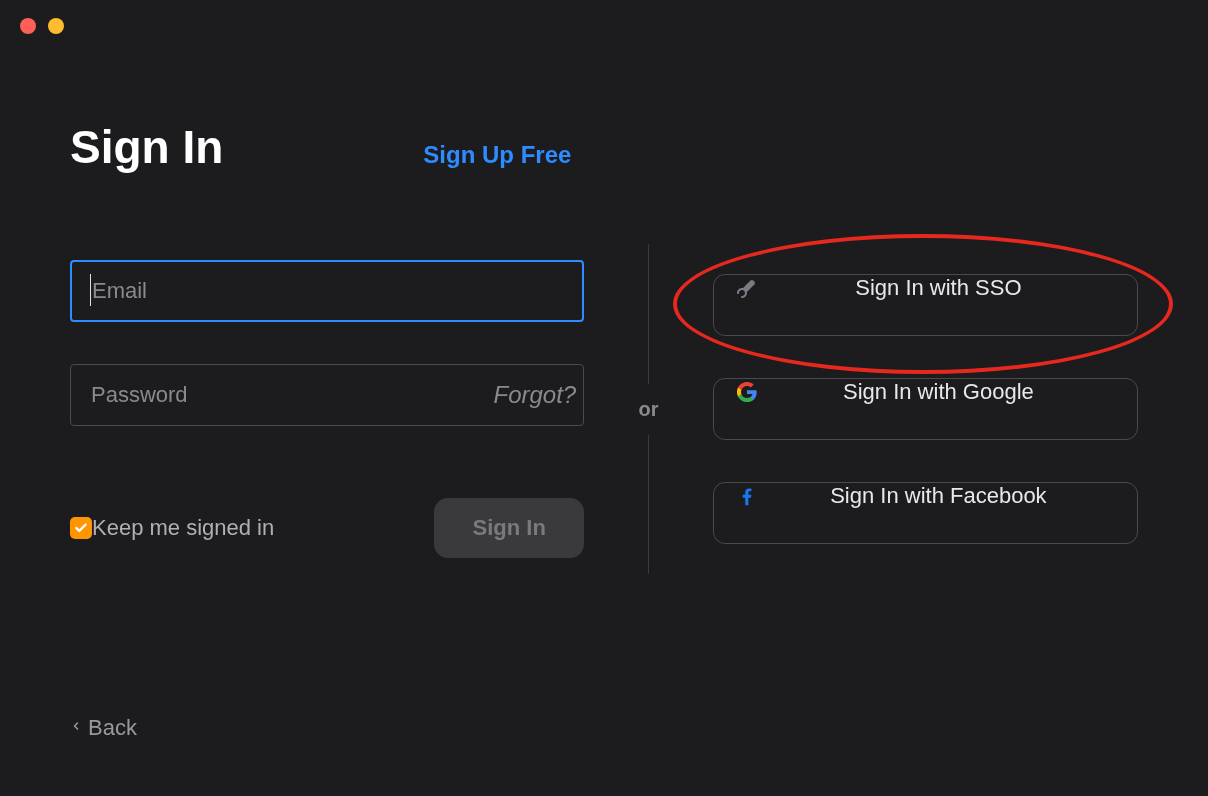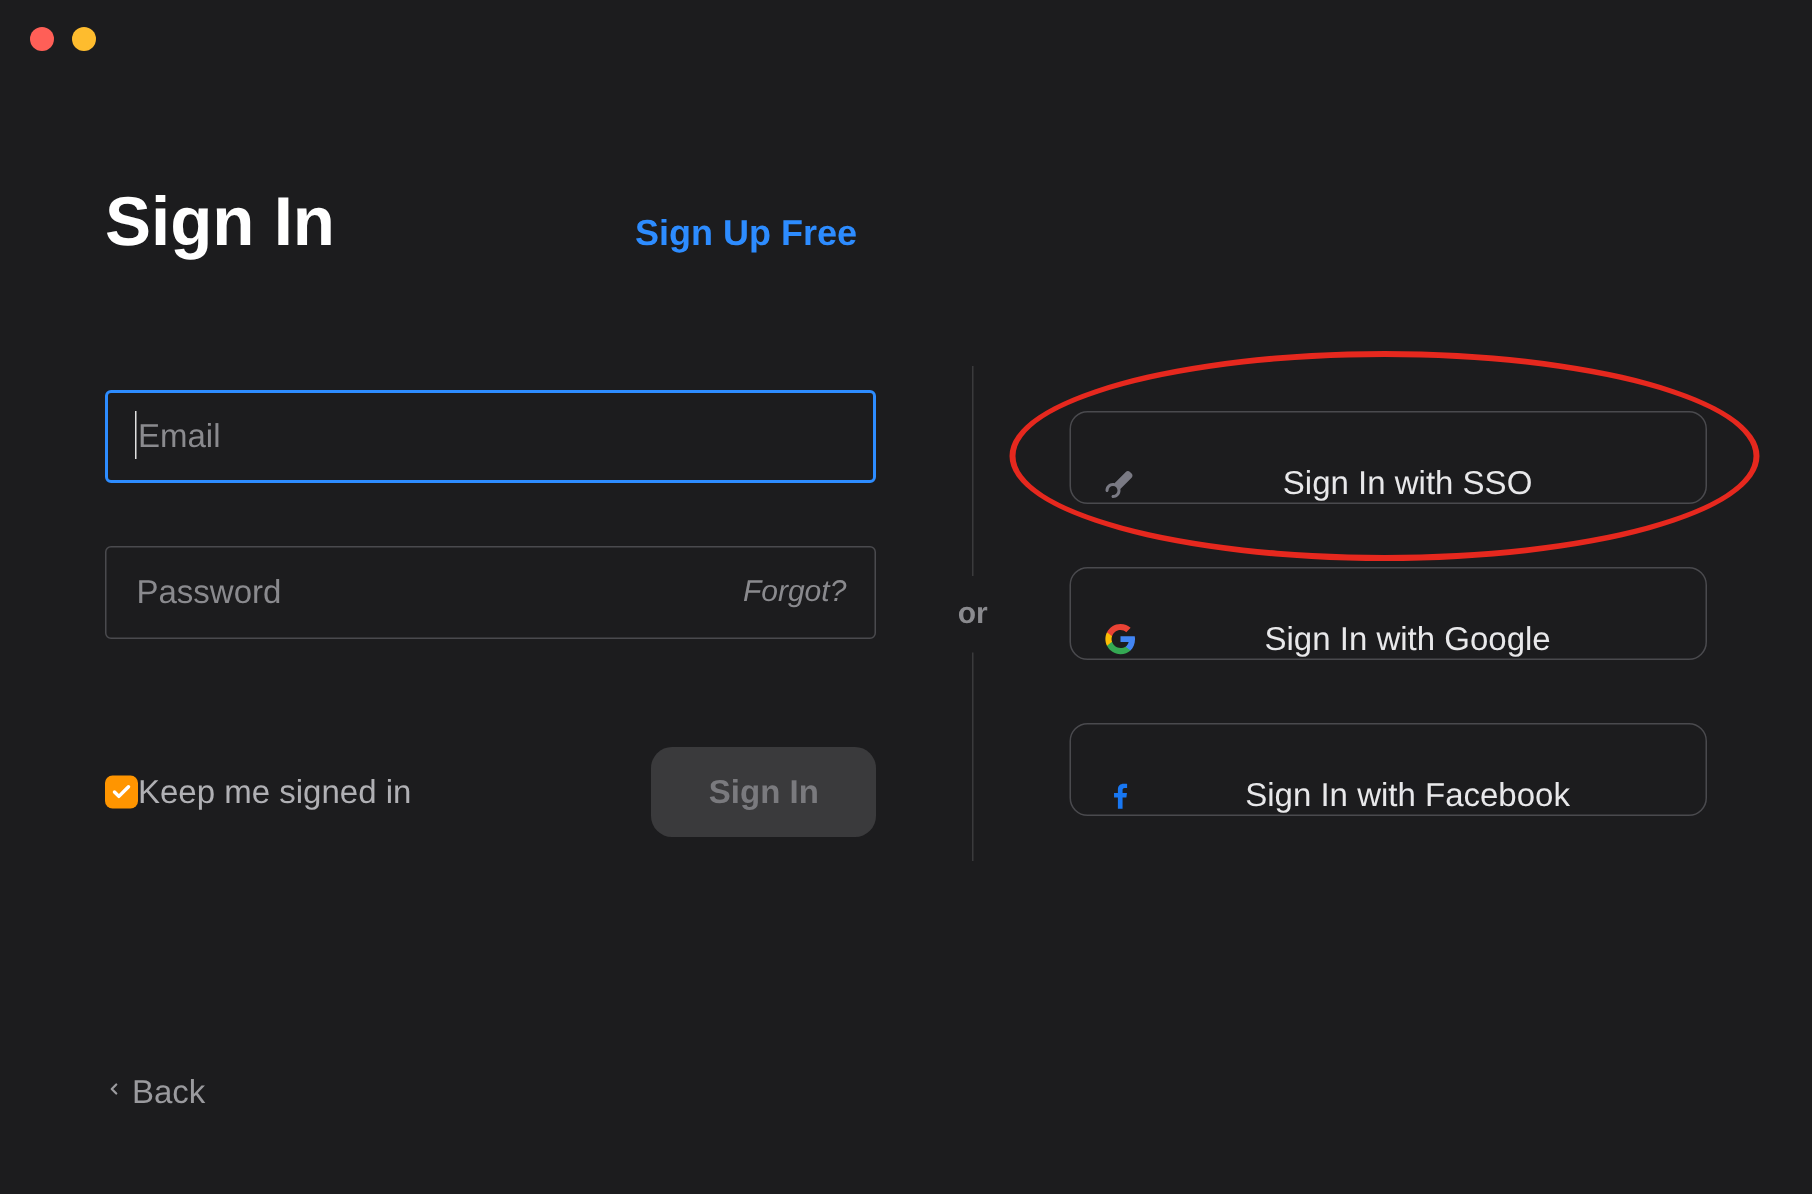--- a/index.html
+++ b/index.html
@@ -85,24 +85,24 @@
       color: #8a8a8e;
     }
     .input.focused {
       border: 2px solid #2d8cff;
     }
     .password-row {
       position: relative;
     }
     .forgot {
       position: absolute;
-      right: 20px;
+      right: 8px;
       top: 50%;
       transform: translateY(-50%);
-      font-size: 20px;
+      font-size: 24px;
       font-style: italic;
       color: #8a8a8e;
       cursor: pointer;
     }
 
     .bottom-row {
       display: flex;
       align-items: center;
       justify-content: space-between;
       margin-top: 30px;
@@ -167,21 +167,21 @@
       gap: 42px;
       position: relative;
     }
     .sso-btn {
       width: 100%;
       height: 62px;
       background: transparent;
       border: 1px solid #4a4a4e;
       border-radius: 12px;
       display: flex;
-      align-items: flex-end;
+      align-items: flex-start;
       padding: 0 20px;
       cursor: pointer;
       color: #e8e8ea;
       font-size: 22px;
       position: relative;
     }
     .sso-icon {
       width: 26px;
       height: 26px;
       display: flex;

